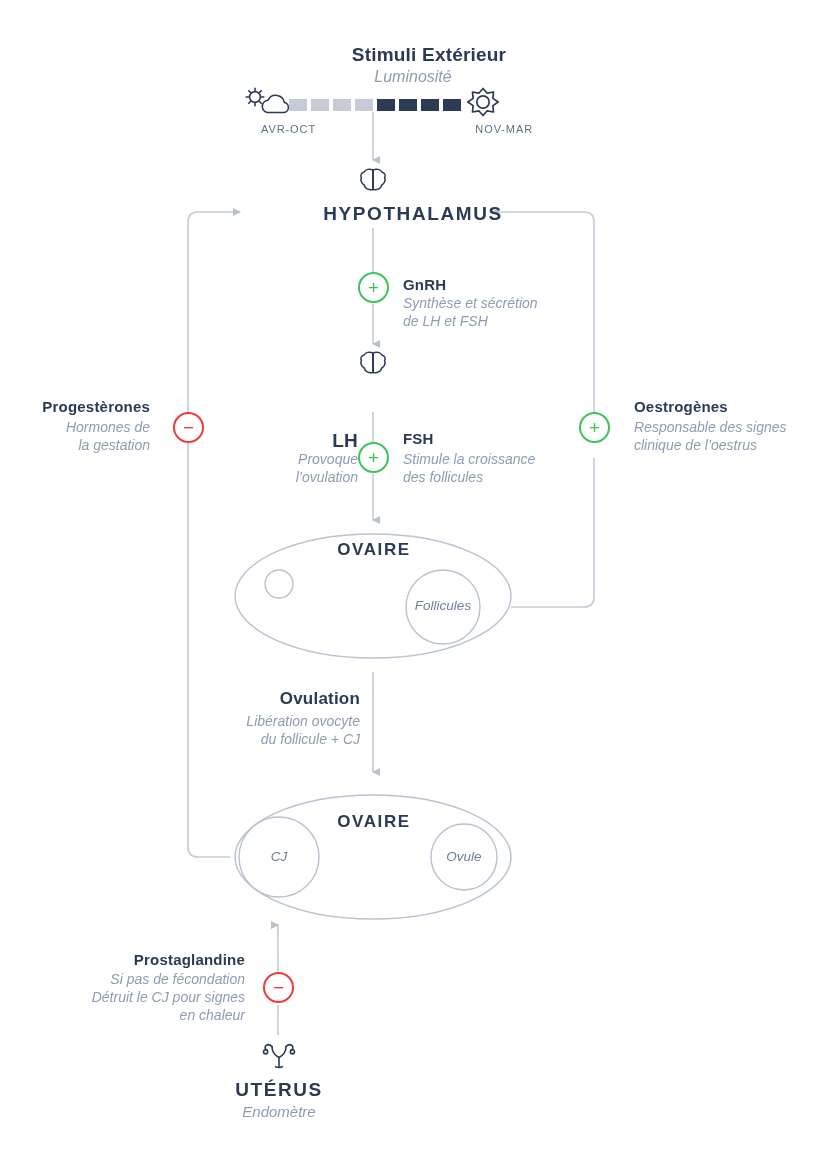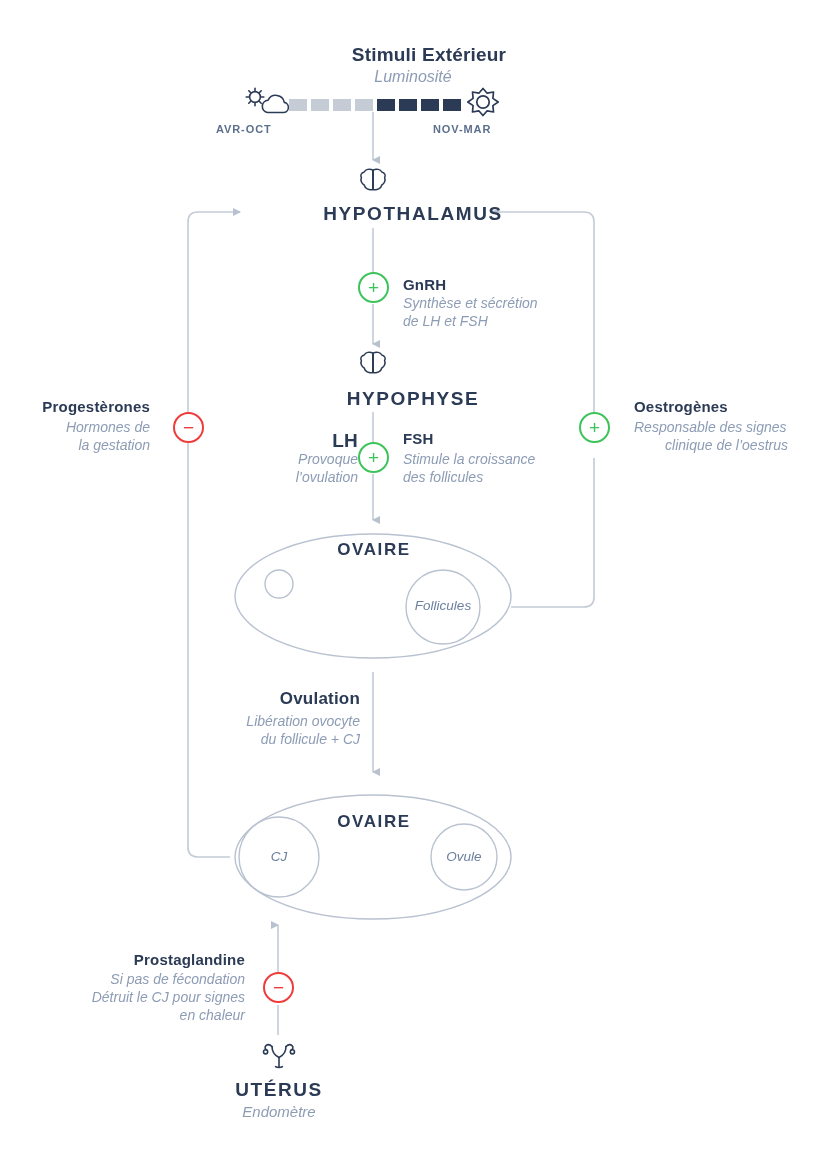--- a/index.html
+++ b/index.html
@@ -35,24 +35,24 @@
   }
   .organ {
     color: #2b3a55;
     font-weight: bold;
     letter-spacing: 1.6px;
     text-align: center;
     white-space: nowrap;
   }
   .caps {
     color: #5c6f8c;
-    font-weight: bold;
+    font-weight: normal;
     font-size: 11px;
     letter-spacing: 0.9px;
-    text-align: left;
+    text-align: right;
     white-space: nowrap;
   }
   .inner-lbl {
     color: #6b7f9e;
     font-style: italic;
     font-size: 13.5px;
     text-align: center;
     white-space: nowrap;
   }
 
@@ -240,21 +240,20 @@
 
   <div class="abs brain" id="brain2">
     <svg viewBox="0 0 30 26" width="30" height="26" fill="none" stroke="#2b3a55" stroke-width="1.5" stroke-linejoin="round">
       <path d="M15,3.2 C11.5,1.2 7.6,2.4 6.2,5.0 C3.2,5.6 2.0,8.4 3.4,10.6
                C2.2,13.2 3.6,16.6 6.2,18.0 C7.0,21.4 10.6,23.6 15,22.6 Z"></path>
       <path d="M15,3.2 C18.5,1.2 22.4,2.4 23.8,5.0 C26.8,5.6 28.0,8.4 26.6,10.6
                C27.8,13.2 26.4,16.6 23.8,18.0 C23.0,21.4 19.4,23.6 15,22.6 Z"></path>
       <line x1="15" y1="3.2" x2="15" y2="22.6"></line>
     </svg>
   </div>
-  <div class="abs organ" id="hypophyse">HYPOPHYSE</div>
 
   <div class="badge" style="left:358px; top:442px; width:31px; height:31px; border-color:#3cc35a;">
     <span class="glyph" style="color:#3cc35a">+</span>
   </div>
   <div class="abs ttl" id="lh-t">LH</div>
   <div class="abs sub" id="lh-s">
     <div style="text-align:right">Provoque</div>
     <div style="text-align:right">l’ovulation</div>
   </div>
   <div class="abs ttl" id="fsh-t">FSH</div>
@@ -271,21 +270,21 @@
     <div style="text-align:right">Hormones de</div>
     <div style="text-align:right">la gestation</div>
   </div>
 
   <div class="badge" style="left:579px; top:412px; width:31px; height:31px; border-color:#3cc35a;">
     <span class="glyph" style="color:#3cc35a">+</span>
   </div>
   <div class="abs ttl" id="oest-t" style="text-align:left">Oestrogènes</div>
   <div class="abs sub" id="oest-s">
     <div style="text-align:left">Responsable des signes</div>
-    <div style="text-align:center">clinique de l’oestrus</div>
+    <div style="text-align:left">clinique de l’oestrus</div>
   </div>
 
   <div class="abs organ" id="ov1-title">OVAIRE</div>
   <div class="abs inner-lbl" id="ov1-foll">Follicules</div>
 
   <div class="abs ttl" id="ovul-t" style="text-align:right">Ovulation</div>
   <div class="abs sub" id="ovul-s">
     <div style="text-align:right">Libération ovocyte</div>
     <div style="text-align:right">du follicule + CJ</div>
   </div>

